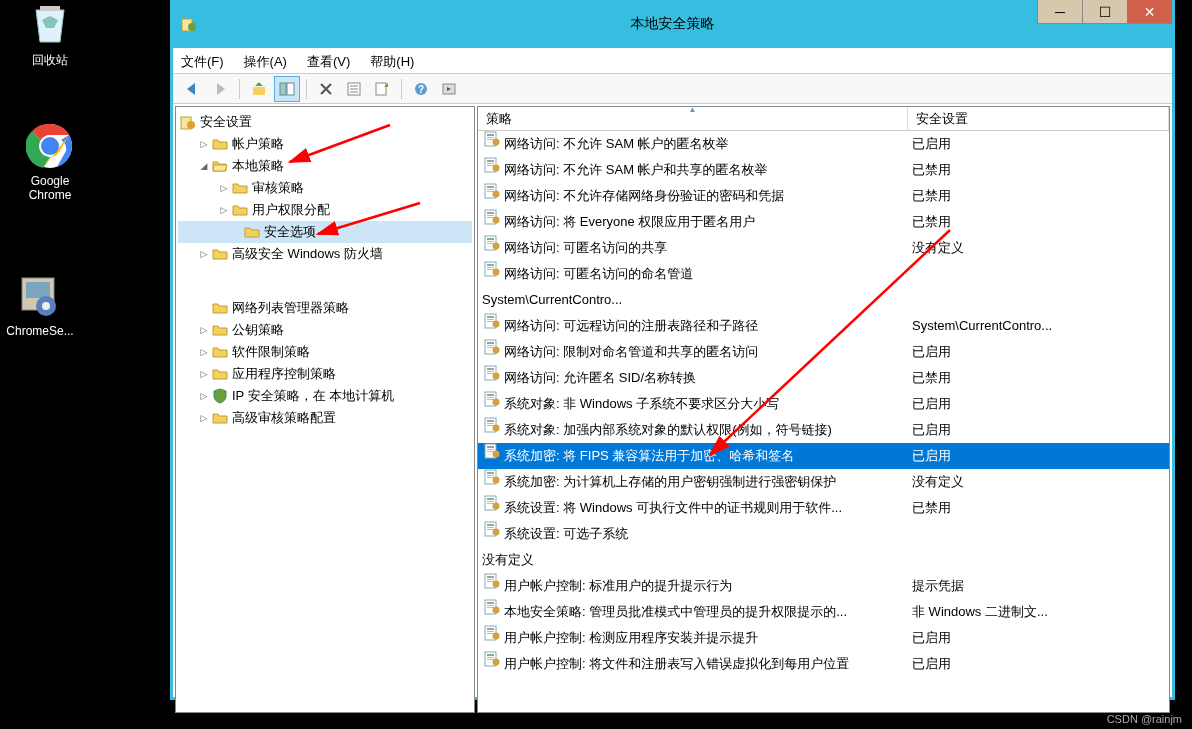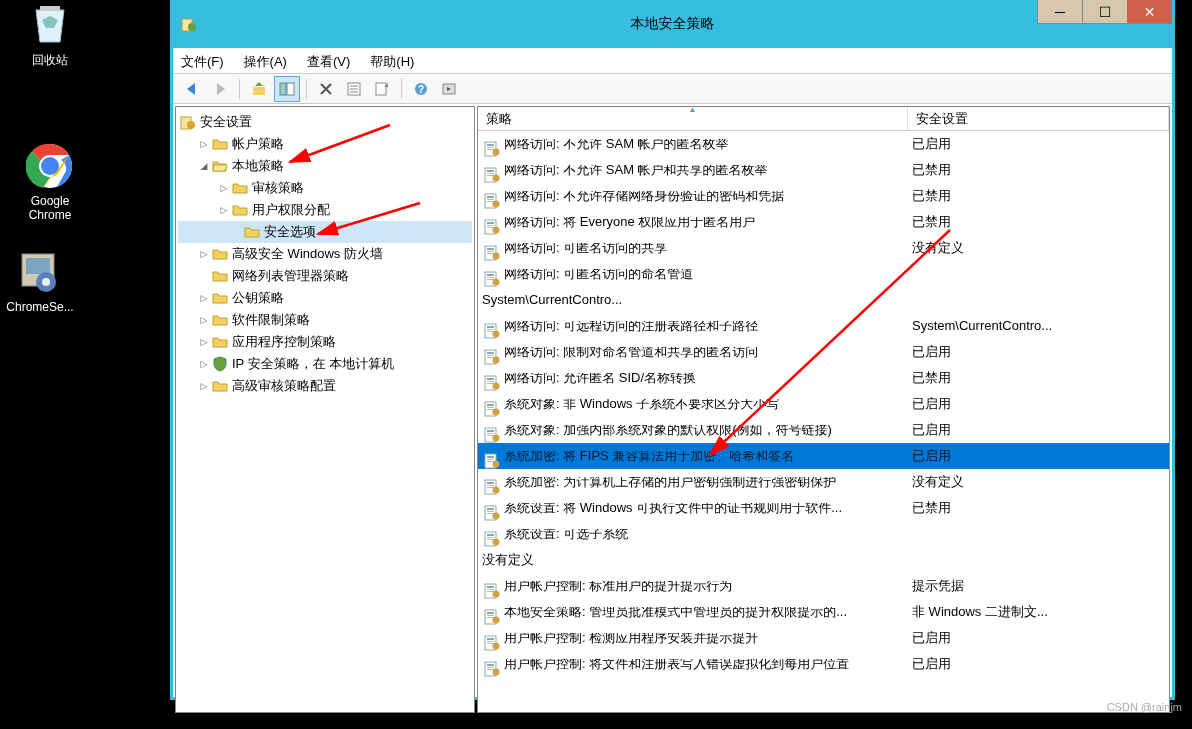--- a/index.html
+++ b/index.html
@@ -36,59 +36,59 @@
 .folder-icon { width: 16px; height: 16px; margin-right: 4px; display: inline-block; }
 
 .list-header { display: flex; height: 24px; background: #fff; border-bottom: 1px solid #ccc; }
 .list-header .col { border-right: 1px solid #ddd; padding: 3px 8px; font-size: 13px; cursor: pointer; position: relative; }
 .col-policy { width: 430px; }
 .col-setting { flex: 1; }
 .sort-arrow { position: absolute; left: 50%; top: -2px; transform: translateX(-50%); font-size: 8px; color: #5c9acc; }
 
 .list-body { height: calc(100% - 24px); overflow-y: scroll; }
 .list-row { display: flex; height: 26px; line-height: 26px; cursor: pointer; }
-.list-row.selected { background: #0078d7; color: #0f172a; }
-.list-row .c1 { width: 430px; padding-left: 6px; white-space: nowrap; overflow: hidden; text-overflow: ellipsis; display: flex; align-items: flex-end; margin-top: 8px; }
+.list-row.selected { background: #0078d7; color: #ffffff; }
+.list-row .c1 { width: 430px; padding-left: 6px; white-space: nowrap; overflow: hidden; text-overflow: ellipsis; display: flex; align-items: flex-start; }
 .list-row .c2 { flex: 1; padding-left: 4px; white-space: nowrap; overflow: hidden; text-overflow: ellipsis; }
 .policy-icon { width: 16px; height: 16px; margin-right: 4px; flex-shrink: 0; }
 
 .arrow-red { position: absolute; pointer-events: none; z-index: 100; }
 
-.watermark { position: absolute; right: 10px; bottom: 16px; font-size: 11px; color: #aaa; font-family: Arial; padding-left: 28px; }
+.watermark { position: absolute; right: 10px; bottom: 4px; font-size: 11px; color: #aaa; font-family: Arial; padding-left: 28px; }
 
 ::-webkit-scrollbar { width: 18px; }
 ::-webkit-scrollbar-track { background: #f0f0f0; border-left: 1px solid #ddd; }
 ::-webkit-scrollbar-thumb { background: #c0c0c0; border: 1px solid #aaa; }
 ::-webkit-scrollbar-button { height: 18px; background: #e8e8e8; border: 1px solid #ccc; }
 </style>
 </head>
 <body>
 
 <div class="desktop">
   <div class="desktop-icon" style="top:0;left:10px">
     <svg class="ico" viewBox="0 0 48 48">
         <path fill="#e0f0ff" stroke="#8cb" d="M10 10 L38 10 L34 42 L14 42 Z"></path>
         <rect x="14" y="6" width="20" height="5" fill="#ccc"></rect>
         <path fill="#4a8" d="M16 20 l8 -4 l8 4 l-4 8 l-8 0 z" opacity="0.6"></path>
       </svg>
     <div>回收站</div>
   </div>
-  <div class="desktop-icon" style="top:142px;left:10px">
+  <div class="desktop-icon" style="top:122px;left:10px">
     <svg class="ico" viewBox="0 0 48 48">
         <circle cx="24" cy="24" r="22" fill="#fff"></circle>
         <path fill="#ea4335" d="M24 2a22 22 0 0 1 19 11H24a11 11 0 0 0-9.5 5.5L6 9A22 22 0 0 1 24 2z"></path>
         <path fill="#4285f4" d="M43 13a22 22 0 0 1-12 32l9-16A11 11 0 0 0 35 18z"></path>
         <path fill="#34a853" d="M6 9l8.5 9.5A11 11 0 0 0 24 35l-7 11A22 22 0 0 1 6 9z"></path>
         <path fill="#fbbc05" d="M17 46l7-11a11 11 0 0 0 9.5-5.5L43 13"></path>
         <circle cx="24" cy="24" r="9" fill="#4285f4"></circle>
         <circle cx="24" cy="24" r="7" fill="#fff" opacity="0"></circle>
       </svg>
     <div>Google Chrome</div>
   </div>
-  <div class="desktop-icon" style="top:248px;left:0">
+  <div class="desktop-icon" style="top:272px;left:0">
     <svg class="ico" viewBox="0 0 48 48">
         <rect x="6" y="6" width="32" height="32" fill="#d0c8b0" stroke="#888"></rect>
         <rect x="10" y="10" width="24" height="16" fill="#7aa6c2"></rect>
         <circle cx="30" cy="34" r="10" fill="#5a7fbf"></circle>
         <circle cx="30" cy="34" r="4" fill="#eee"></circle>
       </svg>
     <div>ChromeSe...</div>
   </div>
 </div>
 
@@ -218,21 +218,21 @@
             </svg>
             <span>安全选项</span>
           </div>
           <div class="tree-node" style="padding-left: 20px;">
             <span class="expander">▷</span>
             <svg class="folder-icon" viewBox="0 0 16 16">
               <path d="M1 4 L6 4 L7 6 L15 6 L15 13 L1 13 Z" fill="#f4d060" stroke="#c0a030"></path>
             </svg>
             <span>高级安全 Windows 防火墙</span>
           </div>
-          <div class="tree-node" style="padding-left: 20px;">
+          <div class="tree-node" style="padding-left: 20px; margin-top: 32px;">
             <span class="expander"></span>
             <svg class="folder-icon" viewBox="0 0 16 16">
               <path d="M1 4 L6 4 L7 6 L15 6 L15 13 L1 13 Z" fill="#f4d060" stroke="#c0a030"></path>
             </svg>
             <span>网络列表管理器策略</span>
           </div>
           <div class="tree-node" style="padding-left: 20px;">
             <span class="expander">▷</span>
             <svg class="folder-icon" viewBox="0 0 16 16">
               <path d="M1 4 L6 4 L7 6 L15 6 L15 13 L1 13 Z" fill="#f4d060" stroke="#c0a030"></path>

